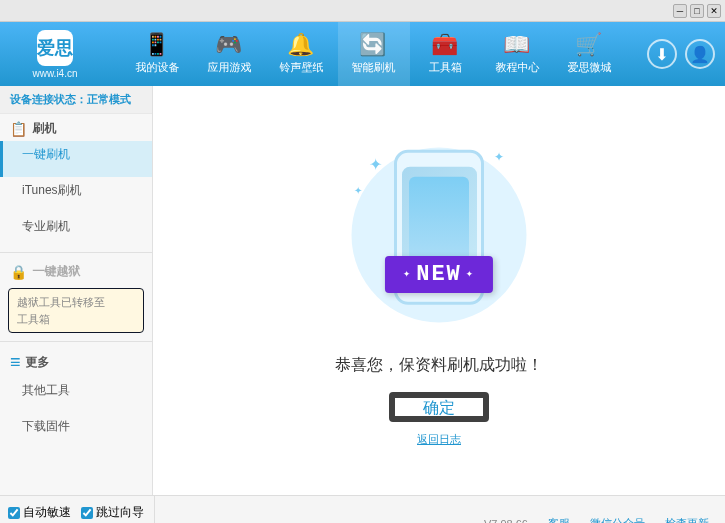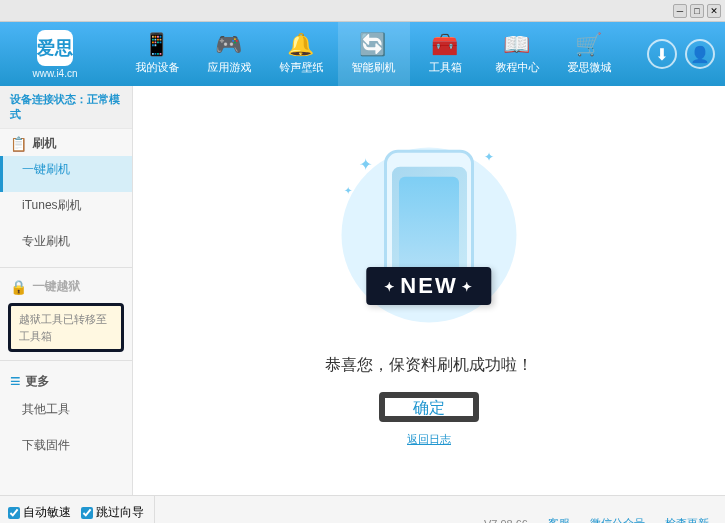--- a/index.html
+++ b/index.html
@@ -94,21 +94,21 @@
     }
 
     
     .main-area {
       display: flex;
       height: calc(523px - 22px - 64px - 28px);
     }
 
     
     .sidebar {
-      width: 133px;
+      width: 153px;
       background: #f7f7f7;
       border-right: 1px solid #e0e0e0;
       overflow-y: auto;
       display: flex;
       flex-direction: column;
     }
     .sidebar-status {
       padding: 6px 10px;
       font-size: 11px;
       color: #666;
@@ -137,21 +137,21 @@
     .sidebar-item.active {
       background: #d6eef8;
       color: #2196d0;
       border-left: 3px solid #2196d0;
       padding-left: 19px;
     }
 
     .sidebar-notice {
       margin: 4px 8px;
       background: #fff8e1;
-      border: 3px solid #0f172a;
+      border: 1px solid #0f172a;
       border-radius: 4px;
       padding: 5px 8px;
       font-size: 11px;
       color: #888;
       line-height: 1.5;
     }
 
     .sidebar-divider {
       height: 1px;
       background: #e0e0e0;
@@ -205,32 +205,33 @@
     .phone-screen-inner {
       width: 60px;
       height: 100px;
       background: linear-gradient(180deg, #7ecef4 0%, #b3e0f7 100%);
       border-radius: 6px;
     }
 
     
     .new-ribbon {
       position: absolute;
-      bottom: 30px;
+      bottom: 42px;
       left: 50%;
       transform: translateX(-50%);
       z-index: 5;
-      background: #0f172a;
+      background: #6d28d9;
       color: white;
       font-size: 22px;
       font-weight: 900;
       padding: 6px 18px;
       border-radius: 4px;
       letter-spacing: 2px;
       box-shadow: 2px 2px 6px rgba(0,0,0,0.2);
+      font-family: Liberation Mono, monospace;
     }
     .new-ribbon::before {
       content: '✦';
       font-size: 12px;
       margin-right: 4px;
       vertical-align: middle;
     }
     .new-ribbon::after {
       content: '✦';
       font-size: 12px;

